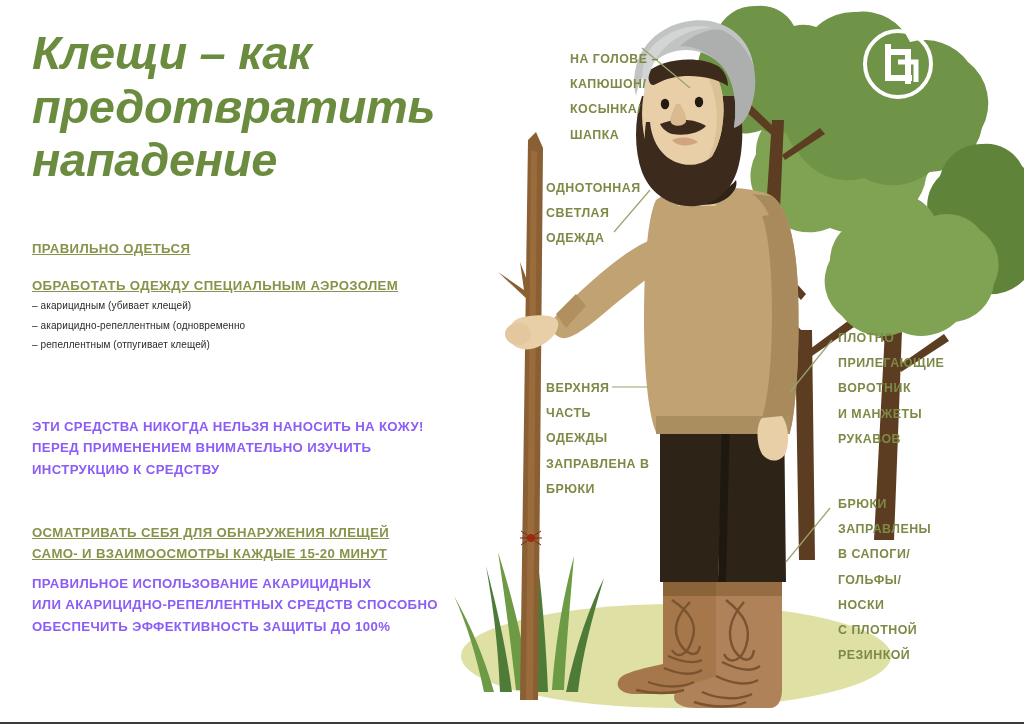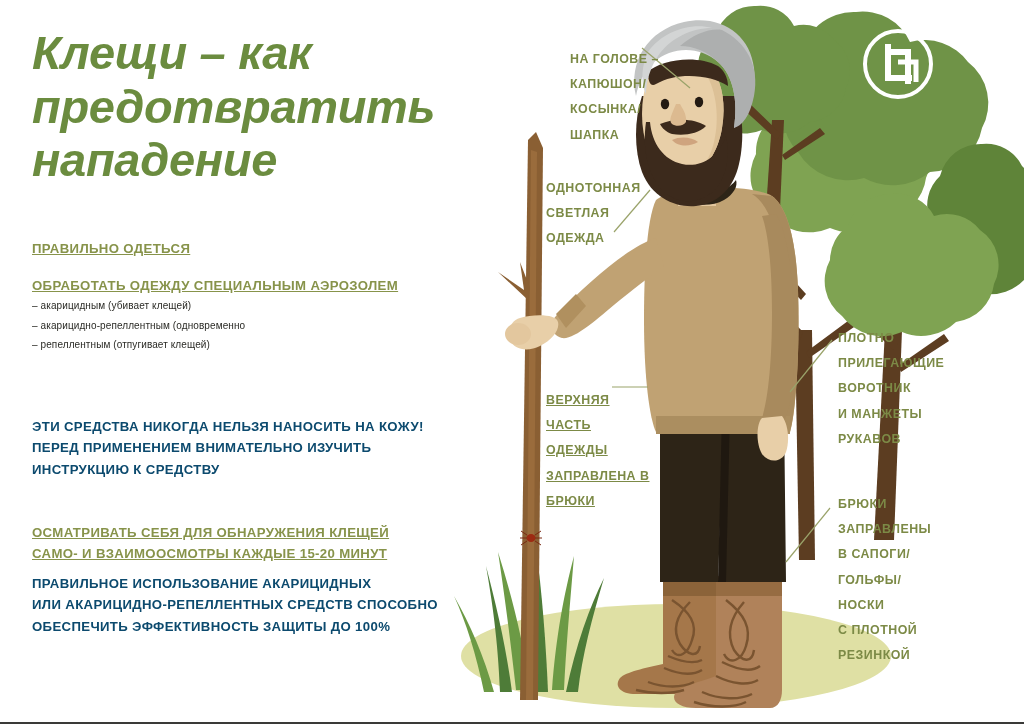--- a/index.html
+++ b/index.html
@@ -13,37 +13,37 @@
   
   #title{
     position:absolute;left:32px;top:26px;width:440px;
     font-size:47px;line-height:1.14;font-weight:700;color:#6b8c3f;
     letter-spacing:-0.3px;
     font-style:italic;
   }
   .txtblock{position:absolute;left:32px;}
   .hd{font-size:13.2px;font-weight:700;letter-spacing:0.35px;line-height:1.62;}
   .hd.green{color:#87934a;text-decoration:underline;}
-  .hd.dark{color:#0c4a6e;}
+  .hd.dark{color:#8b5cf6;}
   .bd{font-size:10px;font-weight:400;color:#2b2b26;line-height:1.95;letter-spacing:0.1px;}
 
   #blk1{top:238px;}
   #blk2{top:275px;}
   #blk3{top:416px;}
   #blk4{top:522px;}
   #blk5{top:573px;}
 
   
   .anno{
     position:absolute;font-size:12.4px;font-weight:700;color:#7c8a46;
     letter-spacing:0.5px;line-height:2.03;z-index:40;
   }
   #an-head{left:546px;top:47px;margin-left:24px;}
   #an-cloth{left:546px;top:176px;}
-  #an-tuck{left:546px;top:388px;text-decoration:underline;}
+  #an-tuck{left:546px;top:376px;}
   #an-cuff{left:838px;top:326px;}
   #an-boots{left:838px;top:492px;}
 
   .leader{position:absolute;z-index:39;}
   .leader line{stroke:#9aa36a;stroke-width:1.2;}
 
   
   #scene{position:absolute;left:0;top:0;width:1024px;height:724px;z-index:5;}
 </style>
 </head>

